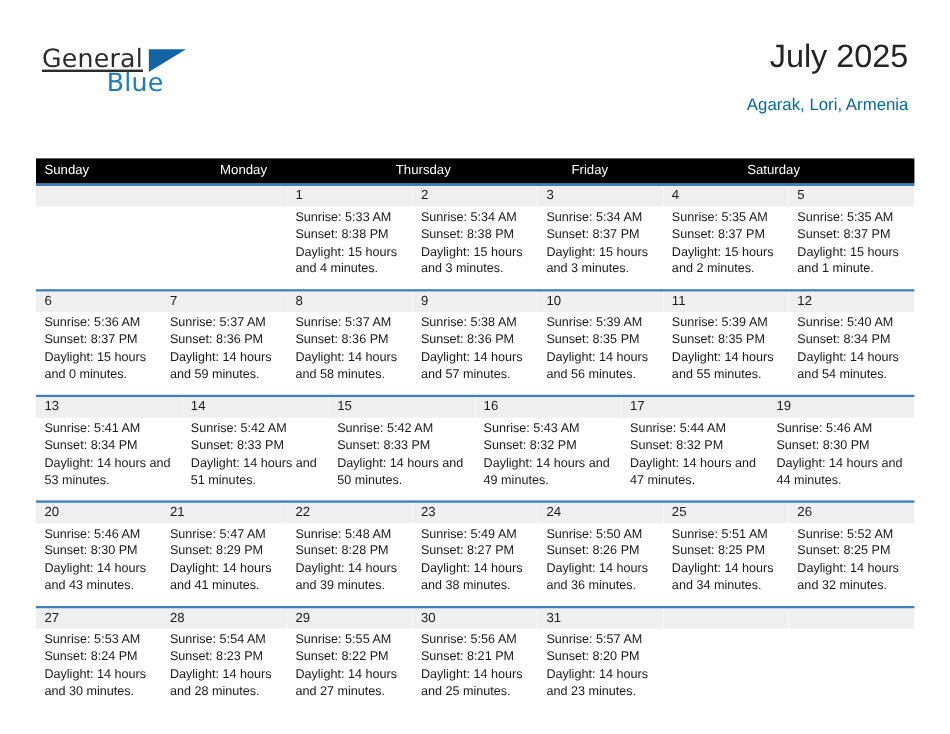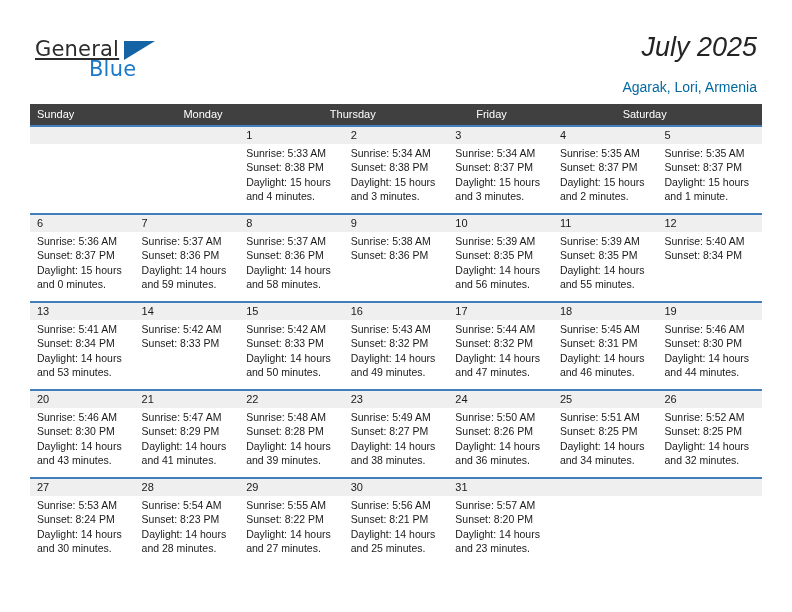--- a/index.html
+++ b/index.html
@@ -68,43 +68,43 @@
 
   .title {
     position: absolute;
     right: 35px;
     top: 32px;
     font-size: 27px;
     color: #242424;
     text-align: center;
     white-space: nowrap;
     font-weight: normal;
-    font-style: italic;
   }
   .subtitle {
     position: absolute;
     right: 35px;
     top: 79px;
     font-size: 14px;
     color: #0369a1;
     text-align: right;
     white-space: nowrap;
   }
 
   
   .calendar {
     position: absolute;
     left: 30px;
     top: 104px;
     width: 732px;
   }
   .cal-head {
     display: flex;
-    background: #404040;
+    background: #000000;
     height: 21px;
+    margin-top: 28px;
   }
   .cal-head .hcell {
     flex: 1 1 0;
     color: #ffffff;
     font-size: 11px;
     line-height: 21px;
     padding-left: 7px;
     box-sizing: border-box;
     white-space: nowrap;
     overflow: hidden;
@@ -262,20 +262,21 @@
             <div>Sunrise: 5:37 AM</div>
             <div>Sunset: 8:36 PM</div>
             <div class="wrap">Daylight: 14 hours and 58 minutes.</div>
           </div>
         </div>
       <div class="daycell">
           <div class="daynum">9</div>
           <div class="lines">
             <div>Sunrise: 5:38 AM</div>
             <div>Sunset: 8:36 PM</div>
+            <div class="wrap">Daylight: 14 hours and 57 minutes.</div>
           </div>
         </div>
       <div class="daycell">
           <div class="daynum">10</div>
           <div class="lines">
             <div>Sunrise: 5:39 AM</div>
             <div>Sunset: 8:35 PM</div>
             <div class="wrap">Daylight: 14 hours and 56 minutes.</div>
           </div>
         </div>
@@ -285,38 +286,40 @@
             <div>Sunrise: 5:39 AM</div>
             <div>Sunset: 8:35 PM</div>
             <div class="wrap">Daylight: 14 hours and 55 minutes.</div>
           </div>
         </div>
       <div class="daycell">
           <div class="daynum">12</div>
           <div class="lines">
             <div>Sunrise: 5:40 AM</div>
             <div>Sunset: 8:34 PM</div>
+            <div class="wrap">Daylight: 14 hours and 54 minutes.</div>
           </div>
         </div>
     </div>
 
     <div class="week">
       <div class="daycell">
           <div class="daynum">13</div>
           <div class="lines">
             <div>Sunrise: 5:41 AM</div>
             <div>Sunset: 8:34 PM</div>
             <div class="wrap">Daylight: 14 hours and 53 minutes.</div>
           </div>
         </div>
       <div class="daycell">
           <div class="daynum">14</div>
           <div class="lines">
             <div>Sunrise: 5:42 AM</div>
             <div>Sunset: 8:33 PM</div>
+            <div class="wrap">Daylight: 14 hours and 51 minutes.</div>
           </div>
         </div>
       <div class="daycell">
           <div class="daynum">15</div>
           <div class="lines">
             <div>Sunrise: 5:42 AM</div>
             <div>Sunset: 8:33 PM</div>
             <div class="wrap">Daylight: 14 hours and 50 minutes.</div>
           </div>
         </div>
@@ -330,28 +333,20 @@
         </div>
       <div class="daycell">
           <div class="daynum">17</div>
           <div class="lines">
             <div>Sunrise: 5:44 AM</div>
             <div>Sunset: 8:32 PM</div>
             <div class="wrap">Daylight: 14 hours and 47 minutes.</div>
           </div>
         </div>
       <div class="daycell">
-          <div class="daynum">18</div>
-          <div class="lines">
-            <div>Sunrise: 5:45 AM</div>
-            <div>Sunset: 8:31 PM</div>
-            <div class="wrap">Daylight: 14 hours and 46 minutes.</div>
-          </div>
-        </div>
-      <div class="daycell">
           <div class="daynum">19</div>
           <div class="lines">
             <div>Sunrise: 5:46 AM</div>
             <div>Sunset: 8:30 PM</div>
             <div class="wrap">Daylight: 14 hours and 44 minutes.</div>
           </div>
         </div>
     </div>
 
     <div class="week">

